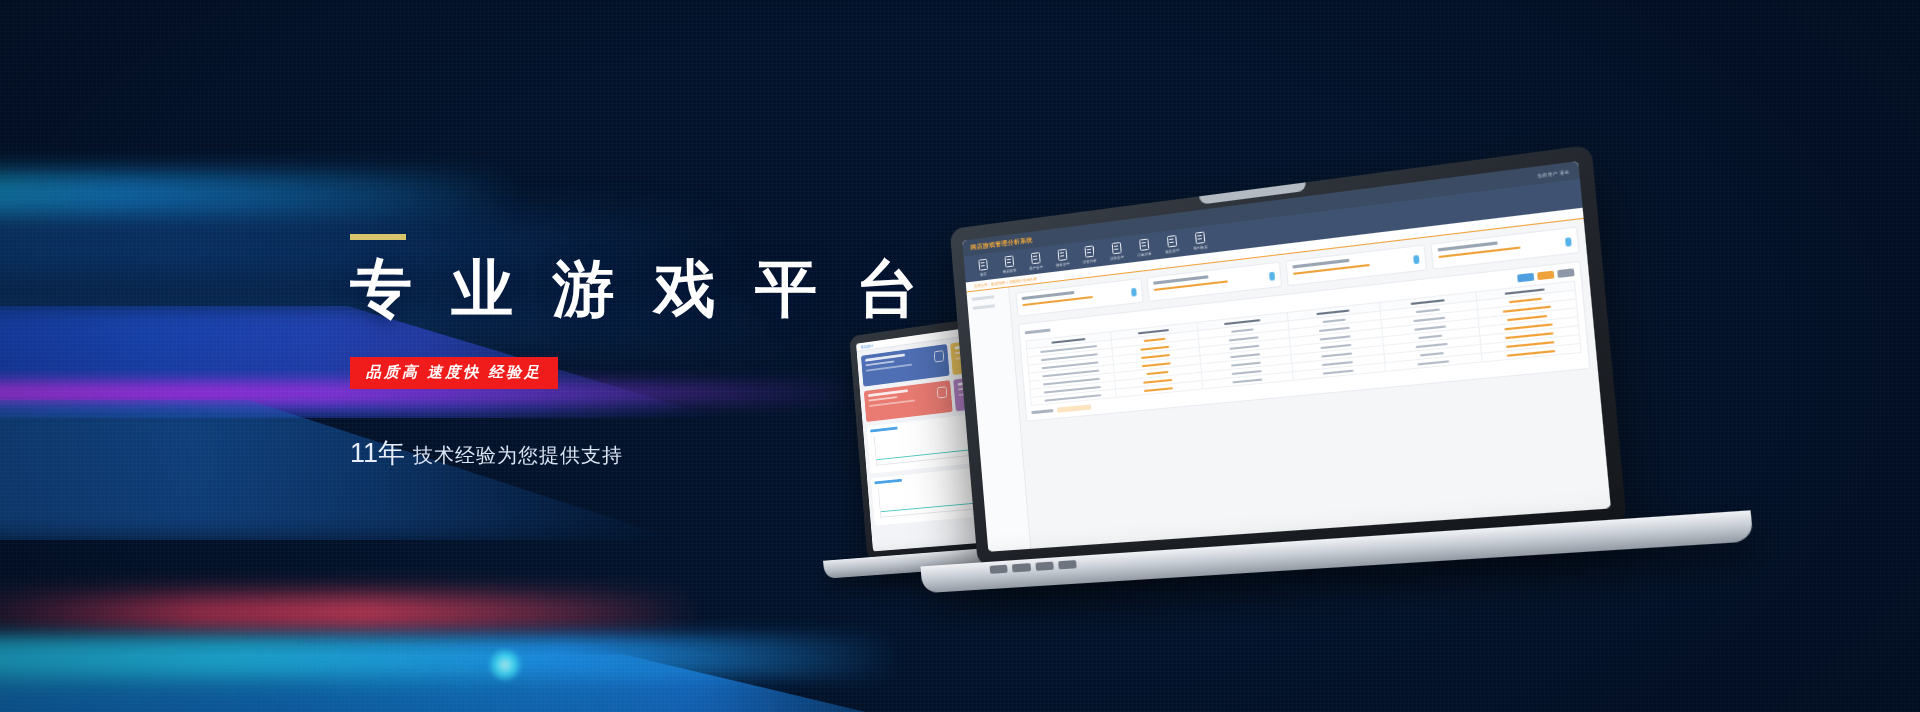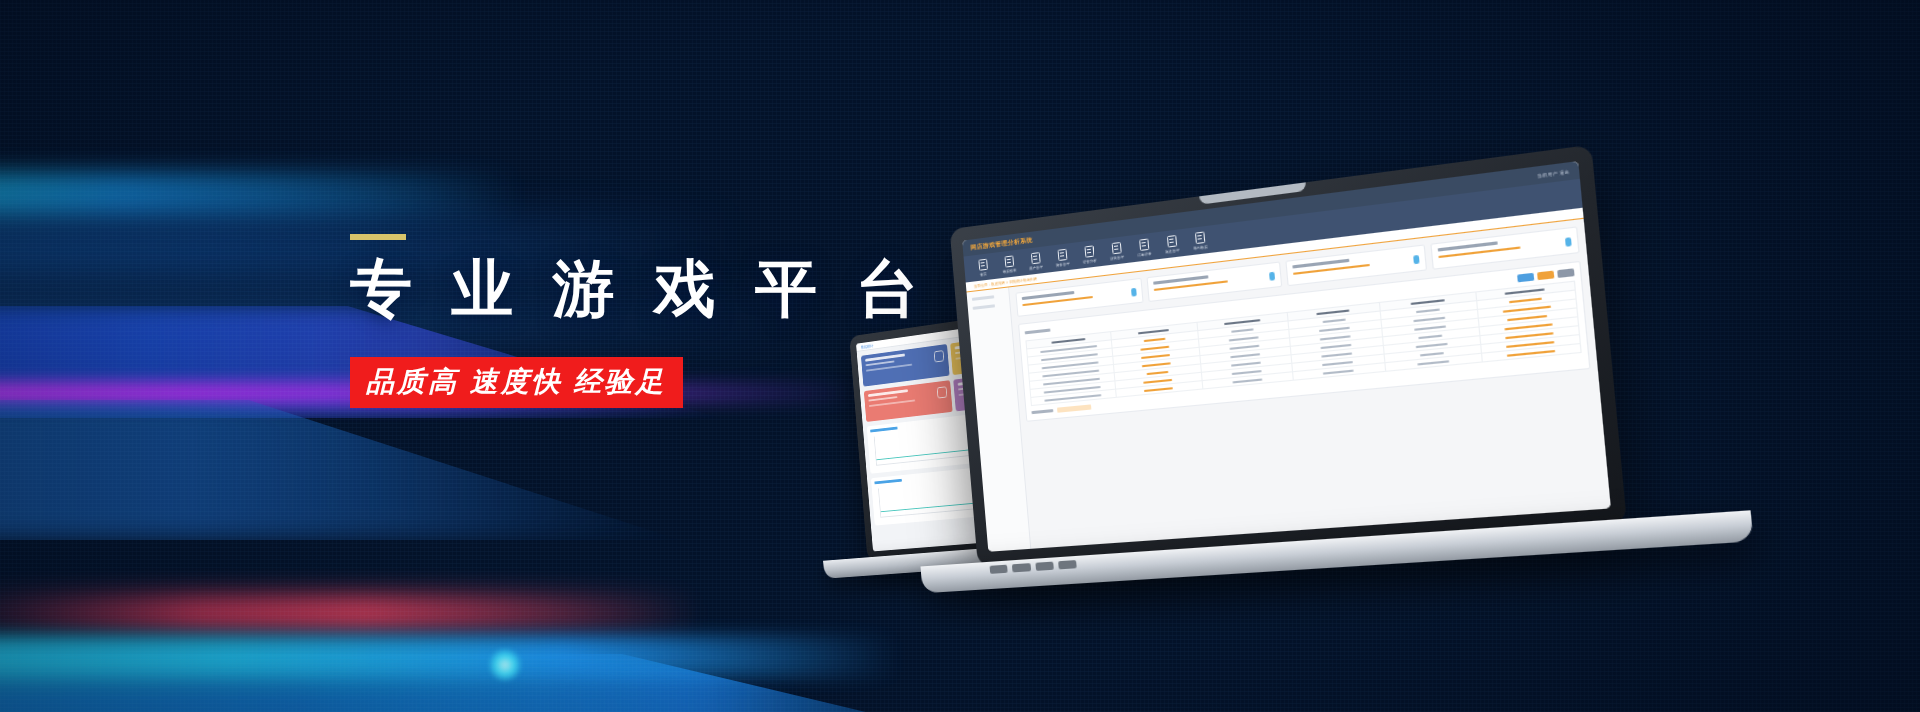--- a/index.html
+++ b/index.html
@@ -97,21 +97,21 @@
   .headline{
     margin-top:14px;color:#ffffff;font-size:62px;font-weight:700;
     letter-spacing:11px;white-space:nowrap;line-height:1.12;
     text-shadow:0 3px 18px rgba(0,20,60,.7);
   }
   .badge{
     margin-top:34px;display:inline-block;background:#f01c1c;
     padding:6px 16px 7px 16px;
   }
   .badge-text{
-    color:#ffffff;font-size:28px;font-weight:700;letter-spacing:3px;
+    color:#ffffff;font-size:15px;font-weight:700;letter-spacing:3px;
     font-style:italic;white-space:nowrap;text-align:center;
   }
   .subline{
     margin-top:46px;color:#e6edf8;font-size:22px;white-space:nowrap;
     letter-spacing:1px;
   }
   .subline .years{font-size:27px;font-weight:400;letter-spacing:0;}
   .subline .tail{font-size:20px;margin-left:8px;color:#dbe5f4;}
 
   
@@ -233,20 +233,23 @@
     <div class="hex-grid"></div>
     <div class="vignette"></div>
   </div>
 
   <div class="copy">
     <div class="eyebrow-rule"></div>
     <div class="headline">专 业 游 戏 平 台 搭 建</div>
     <div class="badge">
       <span class="badge-text">品质高  速度快  经验足</span>
     </div>
+    <div class="subline">
+      <span class="years">11年</span><span class="tail">技术经验为您提供支持</span>
+    </div>
   </div>
 
   <div class="laptops">
 
     <div class="lap-back">
       <div class="lid">
         <div class="notch"></div>
         <div class="screen">
           <div class="dash">
             <div class="dash-head">

